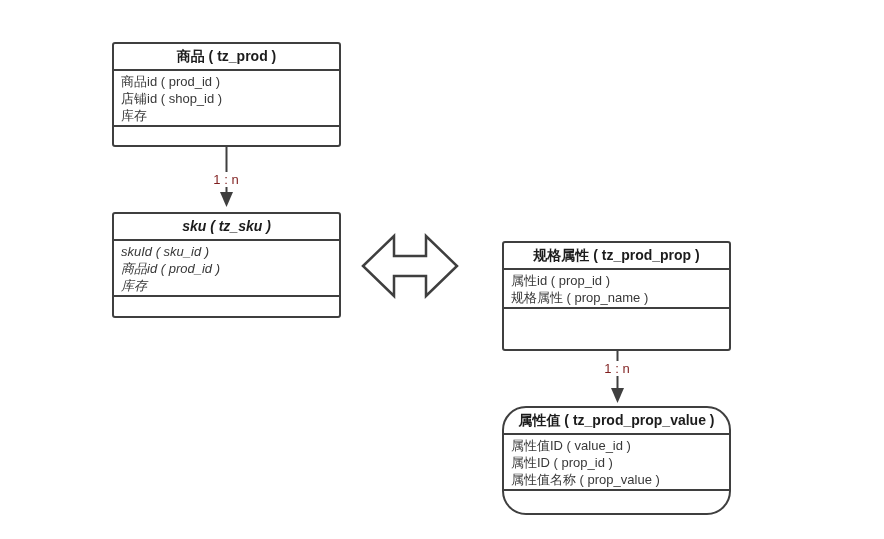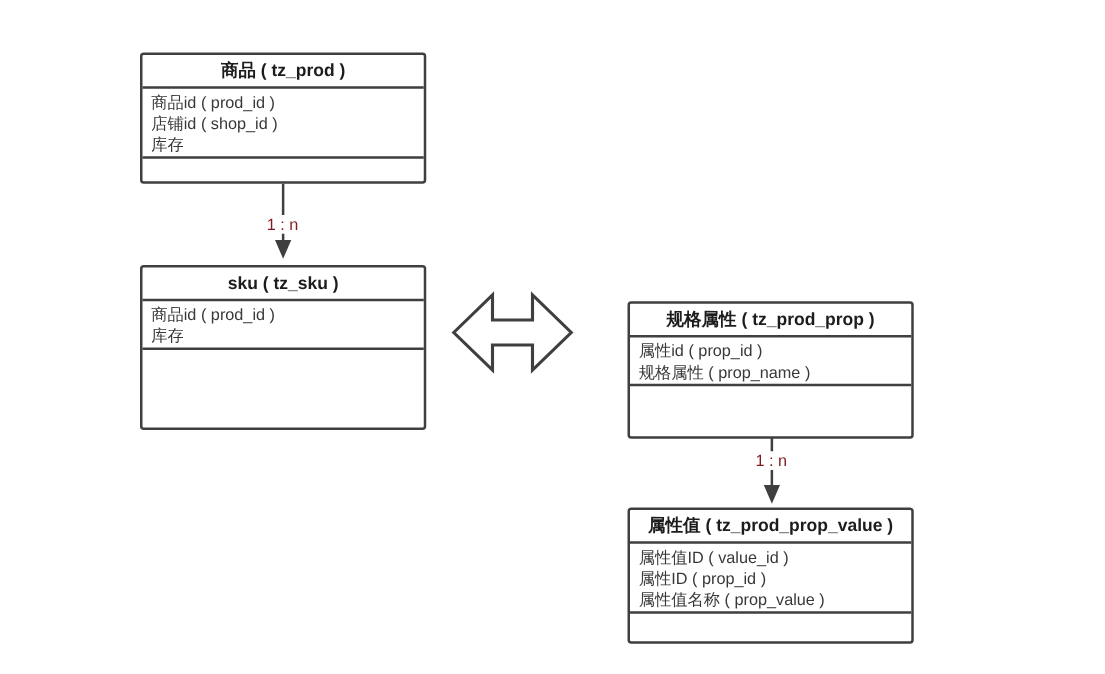--- a/index.html
+++ b/index.html
@@ -60,23 +60,23 @@
     transform: translateX(-50%);
     background: #ffffff;
     padding: 0 3px;
     font-size: 13px;
     line-height: 15px;
     color: #7f1d1d;
     white-space: nowrap;
   }
   
   #entity-0 { left: 112px; top: 42px;  width: 229px; height: 105px; }
-  #entity-1 { left: 112px; top: 212px; width: 229px; height: 132px; }
+  #entity-1 { left: 112px; top: 212px; width: 229px; height: 106px; font-style: italic; }
   #entity-2 { left: 502px; top: 241px; width: 229px; height: 110px;  }
-  #entity-3 { left: 502px; top: 406px; width: 229px; height: 109px; }
+  #entity-3 { left: 502px; top: 406px; width: 229px; height: 109px; border-radius: 24px; }
   #rel-label-0 { left: 226px; top: 172px; }
   #rel-label-1 { left: 617px; top: 361px; }
 </style>
 </head>
 <body>
 
 <div class="canvas">
 
   <svg class="connectors" width="884" height="539" viewBox="0 0 884 539" xmlns="http://www.w3.org/2000/svg">
 
@@ -99,20 +99,21 @@
       <div class="entity-field">商品id ( prod_id )</div>
       <div class="entity-field">店铺id ( shop_id )</div>
       <div class="entity-field">库存</div>
     </div>
     <div class="entity-empty"></div>
   </div>
 
   <div class="entity" id="entity-1">
     <div class="entity-title">sku ( tz_sku )</div>
     <div class="entity-fields">
+      <div class="entity-field">skuId ( sku_id )</div>
       <div class="entity-field">商品id ( prod_id )</div>
       <div class="entity-field">库存</div>
     </div>
     <div class="entity-empty"></div>
   </div>
 
   <div class="entity" id="entity-2">
     <div class="entity-title">规格属性 ( tz_prod_prop )</div>
     <div class="entity-fields">
       <div class="entity-field">属性id ( prop_id )</div>

